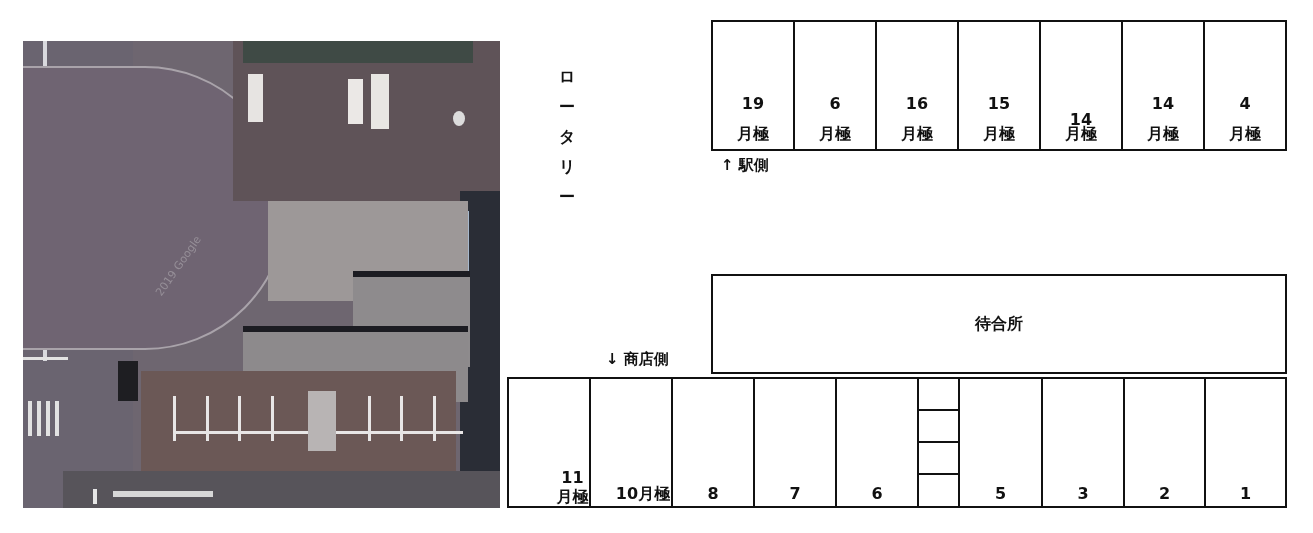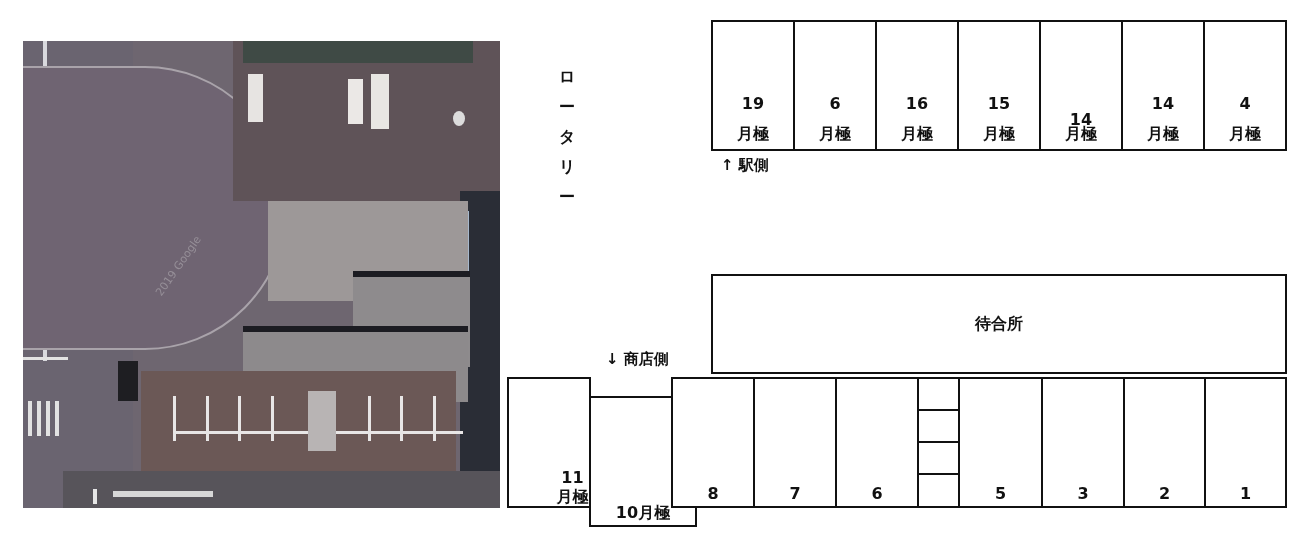--- a/index.html
+++ b/index.html
@@ -109,21 +109,21 @@
 <div class="note" style="left:558px;top:350px;margin-left:48px;">↓ 商店側</div>
 
 <div class="cell" style="left:711px;top:274px;width:576px;height:100px;">
   <div class="num" style="top:38px;">待合所</div>
 </div>
 
 <div>
   <div class="cell" style="left:507px;top:377px;width:84px;height:131px;">
     <div class="num" style="top:89px;margin-left:47px;">11月極</div>
   </div>
-  <div class="cell" style="left:589px;top:396px;width:108px;height:131px;">
+  <div class="cell" style="left:589px;top:377px;width:108px;height:131px;">
     <div class="num" style="top:105px;">10月極</div>
   </div>
   <div class="cell" style="left:671px;top:377px;width:84px;height:131px;">
     <div class="num" style="top:105px;">8</div>
   </div>
   <div class="cell" style="left:753px;top:377px;width:84px;height:131px;">
     <div class="num" style="top:105px;">7</div>
   </div>
   <div class="cell" style="left:835px;top:377px;width:84px;height:131px;">
     <div class="num" style="top:105px;">6</div>

